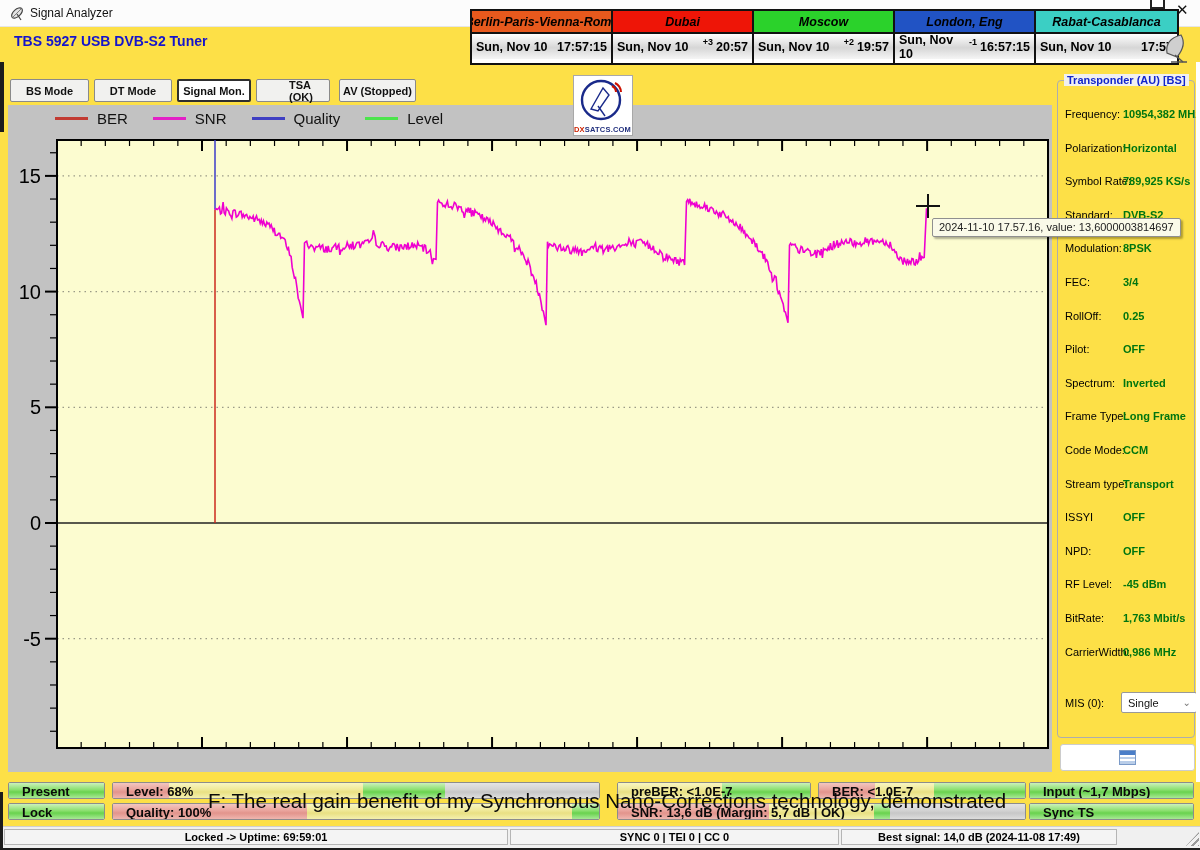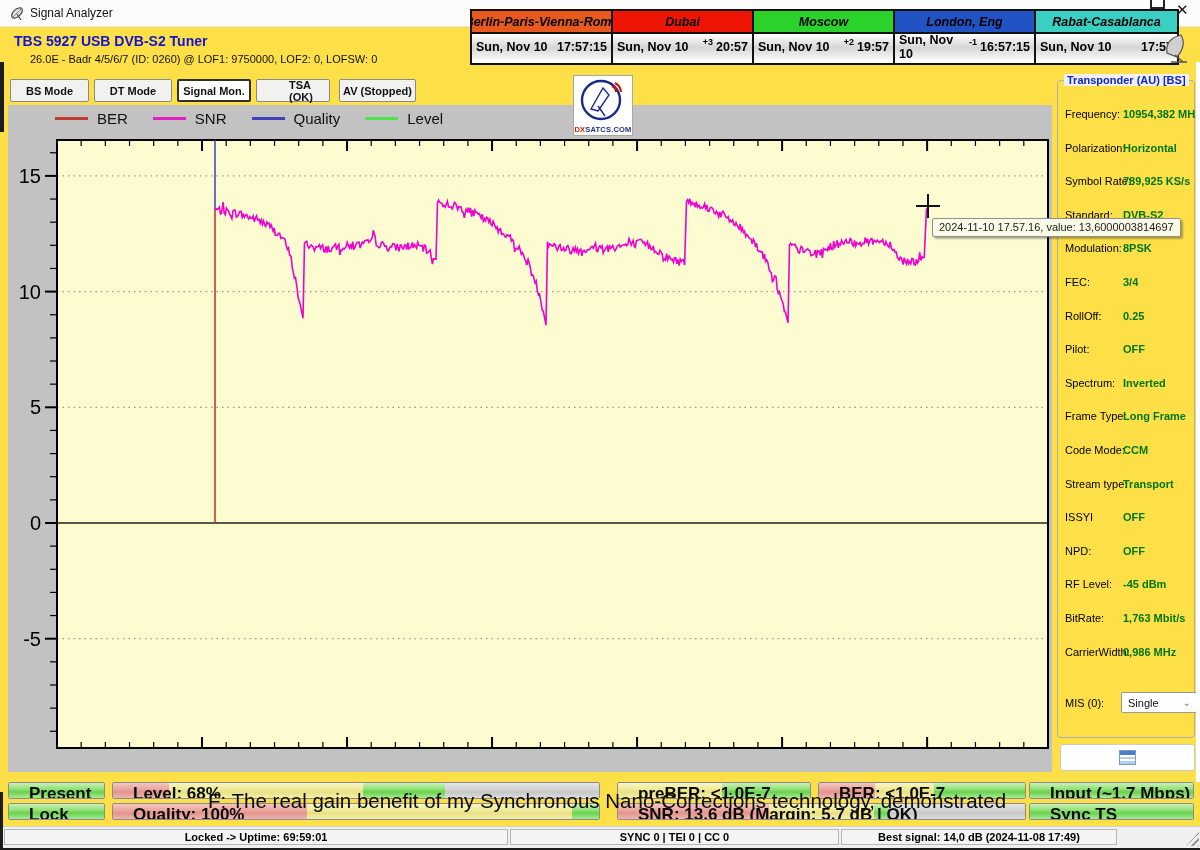--- a/index.html
+++ b/index.html
@@ -29,21 +29,21 @@
   .tab.active{background:#fff;border:2px solid #2f2f2f;}
   
   .chartpanel{position:absolute;left:8px;top:105px;width:1044px;height:667px;background:#c2c2c2;}
   .legend{position:absolute;left:47px;top:5px;display:flex;align-items:center;font-size:15px;color:#111;}
   .leg-swatch{width:33px;height:3px;margin-right:9px;}
   .leg-label{margin-right:25px;}
   #plot{position:absolute;left:0;top:0;}
   .caption{position:absolute;left:200px;top:683px;font-family:Liberation Sans, sans-serif;
            font-size:20.5px;color:#0a0a0a;line-height:25px;z-index:4;}
   .logo{position:absolute;left:573px;top:75px;width:58px;height:59px;background:#fff;border:1px solid #a8a8a8;z-index:6;}
-  .logo-text{position:absolute;bottom:1px;width:100%;text-align:center;font-size:7.5px;font-weight:bold;letter-spacing:.2px;}
+  .logo-text{position:absolute;bottom:1px;width:100%;font-size:7.5px;font-weight:bold;letter-spacing:.2px;}
   .logo-text .dx{color:#cc2200}.logo-text .rest{color:#22307e}
   .tooltip{position:absolute;left:932px;top:218px;padding:2px 6px 3px;background:#fafae9;border:1px solid #8f8f8f;
            border-radius:2px;font-size:11px;color:#222;white-space:nowrap;box-shadow:2px 2px 2px rgba(0,0,0,.3);z-index:7;}
   
   .tpanel{position:absolute;left:1057px;top:80px;width:138px;height:658px;border:1px solid #adadad;border-radius:4px;box-sizing:border-box;}
   .tpanel-title{position:absolute;left:6px;top:-7px;background:#f0f0f0;padding:0 3px;font-size:11px;font-weight:bold;color:#1226cc;}
   .trow{position:absolute;left:7px;right:3px;height:14px;font-size:11px;}
   .trow .lab{position:absolute;left:0;top:0;color:#000;white-space:nowrap;}
   .trow .val{position:absolute;left:58px;top:0;color:#007510;font-weight:bold;white-space:nowrap;}
   .mis-select{position:absolute;left:56px;top:-5px;width:76px;height:21px;border:1px solid #999;border-radius:2px;
@@ -53,21 +53,21 @@
             border-radius:3px;display:flex;align-items:center;justify-content:center;box-sizing:border-box;}
   .list-icon{width:15px;height:13px;border:1px solid #7a9ac8;
              background:linear-gradient(180deg,#4a7ec8 0 4px,#ffffff 4px 6px,#b9cde8 6px 8px,#ffffff 8px 10px,#b9cde8 10px 13px);}
   
   .bar{position:absolute;height:17px;border:1px solid #8c8c8c;border-radius:2px;overflow:hidden;box-sizing:border-box;background:#e9e9e9;}
   .zone{position:absolute;top:0;bottom:0;}
   .seg-pink{background:linear-gradient(180deg,#f3c6bf 0,#e9a39c 45%,#e2948c 60%,#efb6af 100%);}
   .seg-yellow{background:linear-gradient(180deg,#f8f6c2 0,#efe896 45%,#e9e083 60%,#f4f0ae 100%);}
   .seg-green{background:linear-gradient(180deg,#cbf1ba 0,#8adf6e 45%,#69d24e 60%,#a8e995 100%);}
   .seg-gray{background:linear-gradient(180deg,#e4e4e4 0,#d2d2d2 45%,#c7c7c7 60%,#dddddd 100%);}
-  .blabel{position:absolute;left:20px;top:1px;font-size:17px;font-weight:bold;color:#0a0a0a;white-space:nowrap;z-index:2;}
+  .blabel{position:absolute;left:13px;top:1px;font-size:13px;font-weight:bold;color:#0a0a0a;white-space:nowrap;z-index:2;}
   
   .statusbar{position:absolute;left:0;top:826px;width:1200px;height:22px;background:#f0f0f0;border-top:1px solid #cfcfcf;}
   .scell{position:absolute;top:2px;height:16px;border:1px solid #b5b5b5;background:#f4f4f4;font-size:11px;font-weight:600;
          color:#000;display:flex;align-items:center;justify-content:center;box-sizing:border-box;}
   .grip{position:absolute;left:1186px;top:832px;width:13px;height:14px;
         background:repeating-linear-gradient(135deg,transparent 0 3px,#999 3px 5px);
         clip-path:polygon(100% 0,100% 100%,0 100%);}
   .strip{position:absolute;background:#1c1c1c;}
   .wstrip{position:absolute;background:#ffffff;}
 </style>
@@ -81,21 +81,20 @@
       <ellipse cx="8" cy="8" rx="6.5" ry="3.6" transform="rotate(-42 8 8)" fill="#e3e3e3" stroke="#444" stroke-width="1.2"></ellipse>
       <line x1="8" y1="9" x2="12" y2="15" stroke="#444" stroke-width="1.2"></line>
       <line x1="3" y1="13" x2="13" y2="3" stroke="#666" stroke-width="0.8"></line>
     </svg>
     <span class="title-text">Signal Analyzer</span>
   </div>
   <div class="win-square"></div>
   <span class="close-x">✕</span>
 
   <div class="device">TBS 5927 USB DVB-S2 Tuner</div>
-  <div class="tuning">26.0E - Badr 4/5/6/7 (ID: 0260) @ LOF1: 9750000, LOF2: 0, LOFSW: 0</div>
 
   <div class="clocks" id="clocks">
       <div class="clock-col">
         <div class="clock-head" style="background: rgb(231, 89, 29);">Berlin-Paris-Vienna-Roma</div>
         <div class="clock-body">
           <span class="clock-date">Sun, Nov 10</span>
           <span class="clock-time">17:57:15</span>
         </div>
       </div>
       <div class="clock-col">

